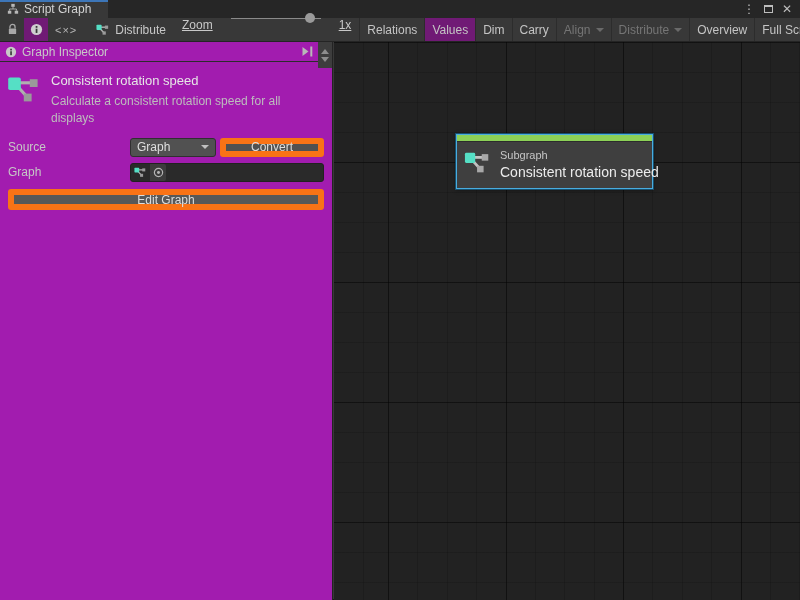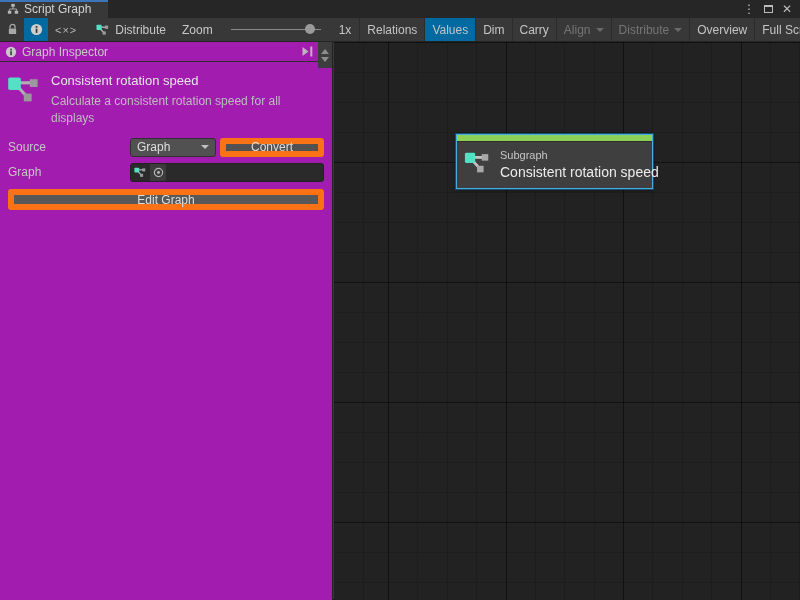--- a/index.html
+++ b/index.html
@@ -22,27 +22,27 @@
   .win-controls .glyph { font-size:12px; line-height:1; cursor:default; }
   .maxbox { width:9px; height:8px; border:1px solid #bdbdbd; border-top-width:2px; display:inline-block; }
 
   
   .toolbar {
     position:absolute; left:0; top:18px; width:800px; height:24px;
     background:#383838; border-bottom:1px solid #242424;
     display:flex; align-items:stretch; font-size:12px;
   }
   .tb-btn { display:flex; align-items:center; justify-content:center; padding:0 7px; color:#c4c4c4; cursor:default; }
-  .tb-btn.active { background:#0369a1;text-align:center; }
+  .tb-btn.active { background:#701a75;text-align:center; }
   .tb-btn.disabled { color:#757575; }
   .tb-sep { width:1px; background:#2c2c2c; }
   .icon-btn { width:24px; display:flex; align-items:center; justify-content:center; }
   .code-glyph { color:#b5b5b5; font-size:11px; letter-spacing:1px; }
   .crumb { display:flex; align-items:center; gap:5px; padding:0 10px 0 12px; color:#c8c8c8; }
-  .zoomgrp { display:flex; align-items:center; gap:18px; padding:0 6px; }
+  .zoomgrp { display:flex; gap:18px; padding:0 6px;text-decoration:underline; }
   .z-track { position:relative; width:90px; height:1px; background:#8a8a8a; }
   .z-handle { position:absolute; top:-5px; width:10px; height:10px; border-radius:50%; background:#9a9a9a; }
   .rbtns { display:flex; margin-left:2px; }
   .rbtns .tb-btn { border-left:1px solid #2c2c2c; white-space:nowrap; }
   .chev-down { width:0; height:0; border-left:4px solid transparent; border-right:4px solid transparent; border-top:4px solid #8a8a8a; margin-left:5px; }
   .disabled .chev-down { border-top-color:#6a6a6a; }
 
   
   .panel { position:absolute; left:0; top:42px; width:333px; bottom:0; background:#a21caf; border-right:1px solid #232323; }
   .panel-header {

